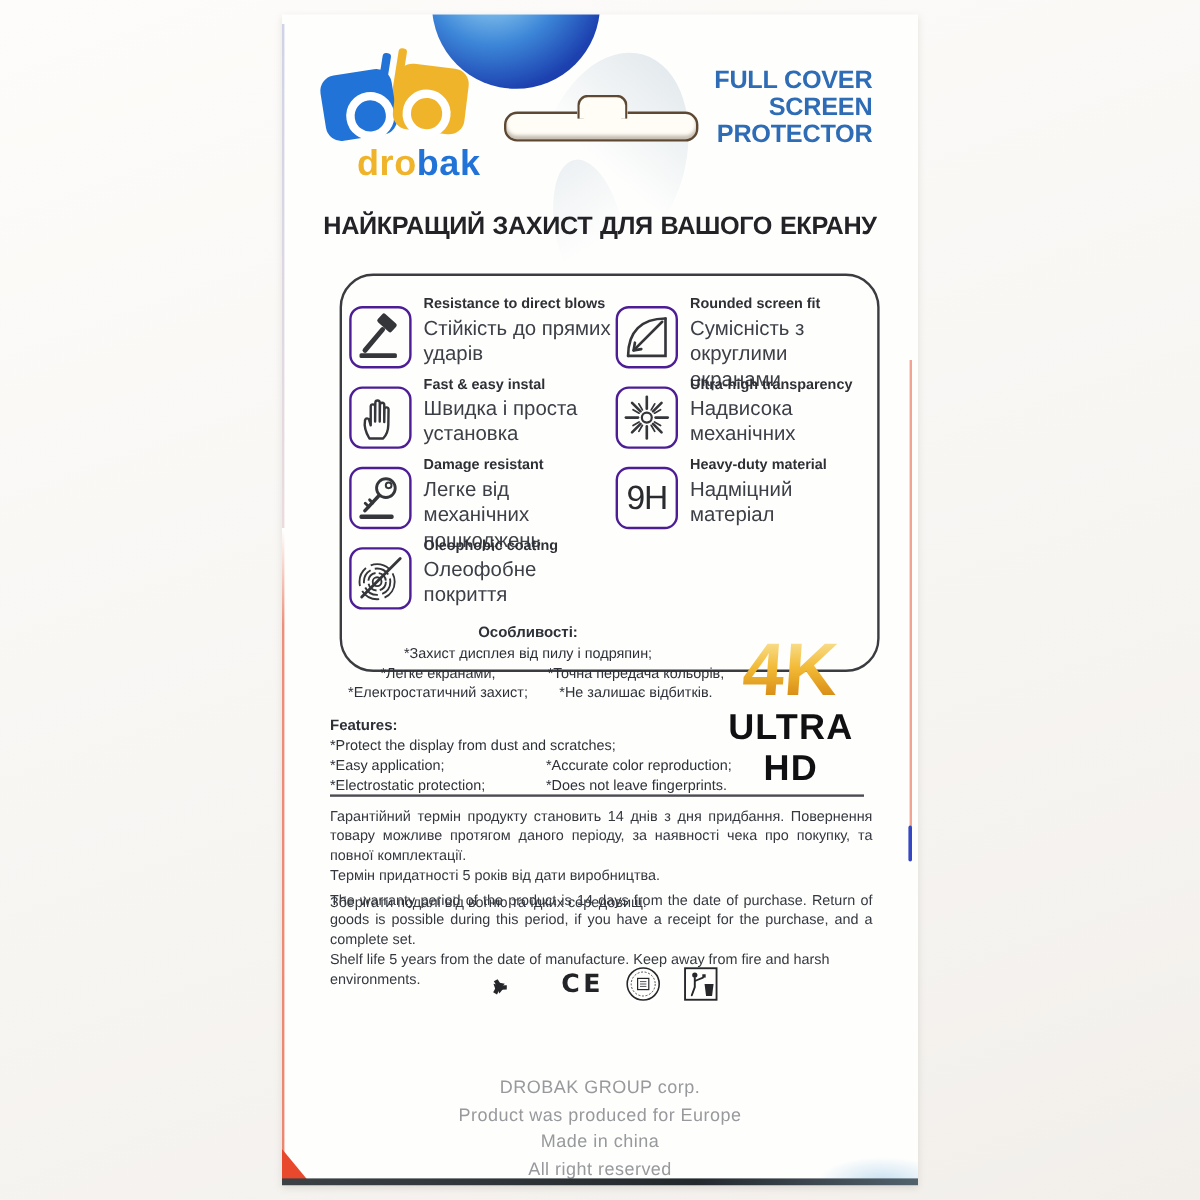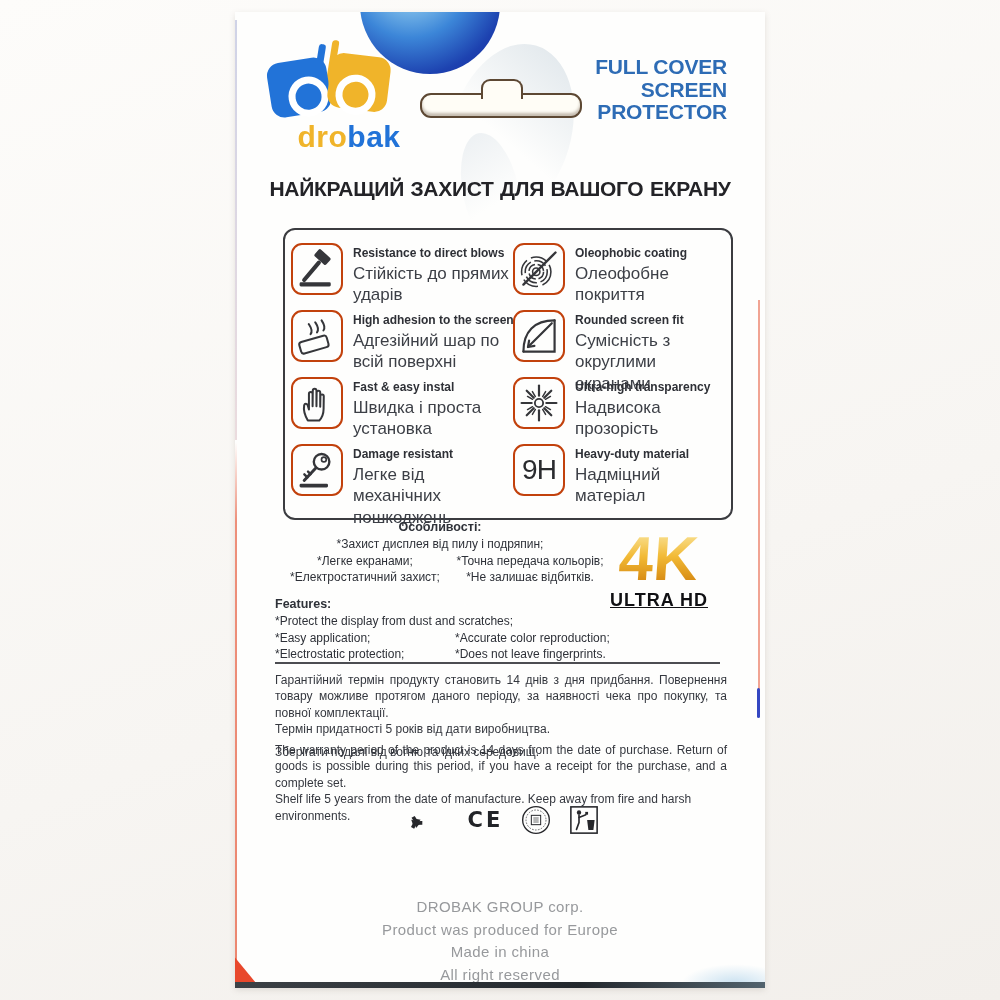--- a/index.html
+++ b/index.html
@@ -60,28 +60,28 @@
   .logo-word .dro{color:#f0b42a;}
   .logo-word .bak{color:#2273d8;text-align:right;}
 
   .product-type{position:absolute;right:38px;top:44px;text-align:right;
     color:#2e6cb5;font-size:21px;font-weight:700;line-height:1.08;letter-spacing:-.2px;}
 
   .headline{position:absolute;left:0;top:165px;width:100%;text-align:center;
     font-size:21px;font-weight:700;color:#232327;letter-spacing:-.3px;word-spacing:1px;}
 
   
-  .feat-box{position:absolute;left:48px;top:216px;width:450px;height:292px;
-    border:2.5px solid #3b3c40;border-radius:12px;box-sizing:border-box;
+  .feat-box{position:absolute;left:48px;top:216px;width:450px;height:332px;
+    border:2.5px solid #3b3c40;border-radius:28px;box-sizing:border-box;
     padding:13px 0 0 6px;
     display:grid;grid-template-columns:222px 216px;grid-template-rows:repeat(4,67px);
     grid-auto-flow:column;}
   .feat-cell{display:flex;align-items:flex-start;}
-  .icon-box{flex:0 0 auto;width:52px;height:52px;border:2px solid #c2410c;border-radius:11px;
-    box-sizing:border-box;margin-right:10px;display:flex;align-items:center;justify-content:center;}
+  .icon-box{flex:0 0 auto;width:52px;height:52px;border:2px solid #4c1d95;border-radius:11px;
+    box-sizing:border-box;margin-right:10px;display:flex;align-items:center;justify-content:center;margin-top:12px;}
   .icon-box svg{width:44px;height:44px;}
   .nineH{font-size:28px;font-weight:500;color:#2a2b2e;letter-spacing:-1px;}
   .feat-text{padding-top:3px;max-width:158px;}
   .feat-title{font-size:12px;font-weight:700;color:#2e3036;line-height:1.3;white-space:nowrap;}
   .feat-sub{font-size:17px;font-weight:500;color:#3c3f46;line-height:1.28;margin-top:1px;}
 
   
   .bullets{position:absolute;left:40px;width:330px;font-size:12px;color:#2e3138;}
   .bullets.uk{top:508px;text-align:center;}
   .bullets.en{top:585px;}
@@ -89,21 +89,21 @@
   .bullets .b-line{font-weight:500;line-height:1.38;}
   .b-cols{display:grid;grid-template-columns:180px auto;}
   .b-cols .b-line{white-space:nowrap;}
 
   .badge4k{position:absolute;left:348px;top:518px;width:152px;text-align:center;}
   .badge4k .big{font-size:62px;font-weight:800;line-height:.95;color:#e8a61e;
     transform:skewX(-4deg);display:inline-block;
     background:linear-gradient(180deg,#f9e193 5%,#f2ba35 45%,#d2820e 95%);}
   @supports (-webkit-background-clip: text){
     .badge4k .big{-webkit-background-clip:text;background-clip:text;color:transparent;}}
-  .badge4k .small{font-size:18px;font-weight:800;color:#101013;letter-spacing:1px;margin-top:1px;text-decoration:underline;}
+  .badge4k .small{font-size:30px;font-weight:800;color:#101013;letter-spacing:1px;margin-top:1px;}
 
   .divider{position:absolute;left:40px;top:650px;width:445px;height:2px;background:#4c4d52;}
 
   .legal{position:absolute;left:40px;width:452px;font-size:12px;font-weight:500;
     color:#35383f;line-height:1.37;}
   .legal.uk{top:660px;}
   .legal.en{top:730px;}
   .legal p{margin:0;}
   .legal .just{text-align:justify;}
   .legal .gap{margin-top:6px;}
@@ -162,34 +162,20 @@
               <rect x="21.5" y="6" width="17" height="10" rx="2" fill="#35363a" transform="rotate(42 30 11)"></rect>
               <rect x="5" y="38.5" width="34" height="4.5" rx="1.5" fill="#35363a"></rect>
             </svg>
         </span>
         <span class="feat-text">
           <span class="feat-title" style="display:block">Resistance to direct blows</span>
           <span class="feat-sub" style="display:block">Стійкість до прямих ударів</span>
         </span>
       </div>
 
-      <div class="feat-cell">
-        <span class="icon-box">
-          <svg viewBox="0 0 48 48" fill="none" stroke="#35363a" stroke-width="2.2" stroke-linecap="round">
-              <rect x="5" y="27" width="31" height="13" rx="3" transform="rotate(-16 20 33)"></rect>
-              <path d="M17,22 c3,-4 0,-8 -2,-11"></path>
-              <path d="M24,20 c3,-4 0,-8 -2,-11"></path>
-              <path d="M31,18 c3,-4 0,-8 -2,-11"></path>
-            </svg>
-        </span>
-        <span class="feat-text">
-          <span class="feat-title" style="display:block">High adhesion to the screen</span>
-          <span class="feat-sub" style="display:block">Адгезійний шар по всій поверхні</span>
-        </span>
-      </div>
 
       <div class="feat-cell">
         <span class="icon-box">
           <svg viewBox="0 0 48 48">
               <path fill="none" stroke="#35363a" stroke-width="2.2" stroke-linejoin="round" stroke-linecap="round" d="M14,43 C11,38 9,32 10,26.5 C10.6,24 13.2,24.2 13.9,26.6 L15.2,31 L15.2,14 C15.2,11.3 19.2,11.3 19.2,14 L19.2,27.5 L19.4,10.5 C19.5,7.8 23.4,7.8 23.4,10.6 L23.4,27.5 L23.6,12.5 C23.7,9.9 27.5,9.9 27.5,12.6 L27.5,28 L27.7,16.5 C27.8,14 31.4,14.1 31.4,16.7 L31.2,30.5 C31.1,36 29.5,40 26.5,43 Z"></path>
             </svg>
         </span>
         <span class="feat-text">
           <span class="feat-title" style="display:block">Fast &amp; easy instal</span>
           <span class="feat-sub" style="display:block">Швидка і проста установка</span>
@@ -267,21 +253,21 @@
                 <line x1="17" y1="20" x2="11.5" y2="16.8"></line>
                 <line x1="20" y1="17" x2="16.8" y2="11.5"></line>
                 <line x1="28" y1="17" x2="31.2" y2="11.5"></line>
                 <line x1="31" y1="20" x2="36.5" y2="16.8"></line>
               </g>
               <circle cx="24" cy="24" r="4.5" fill="none" stroke="#35363a" stroke-width="2"></circle>
             </svg>
         </span>
         <span class="feat-text">
           <span class="feat-title" style="display:block">Ultra-high transparency</span>
-          <span class="feat-sub" style="display:block">Надвисока прозорість</span>
+          <span class="feat-sub" style="display:block">Надвисока механічних</span>
         </span>
       </div>
 
       <div class="feat-cell">
         <span class="icon-box">
           <span class="nineH">9H</span>
         </span>
         <span class="feat-text">
           <span class="feat-title" style="display:block">Heavy-duty material</span>
           <span class="feat-sub" style="display:block">Надміцний матеріал</span>

